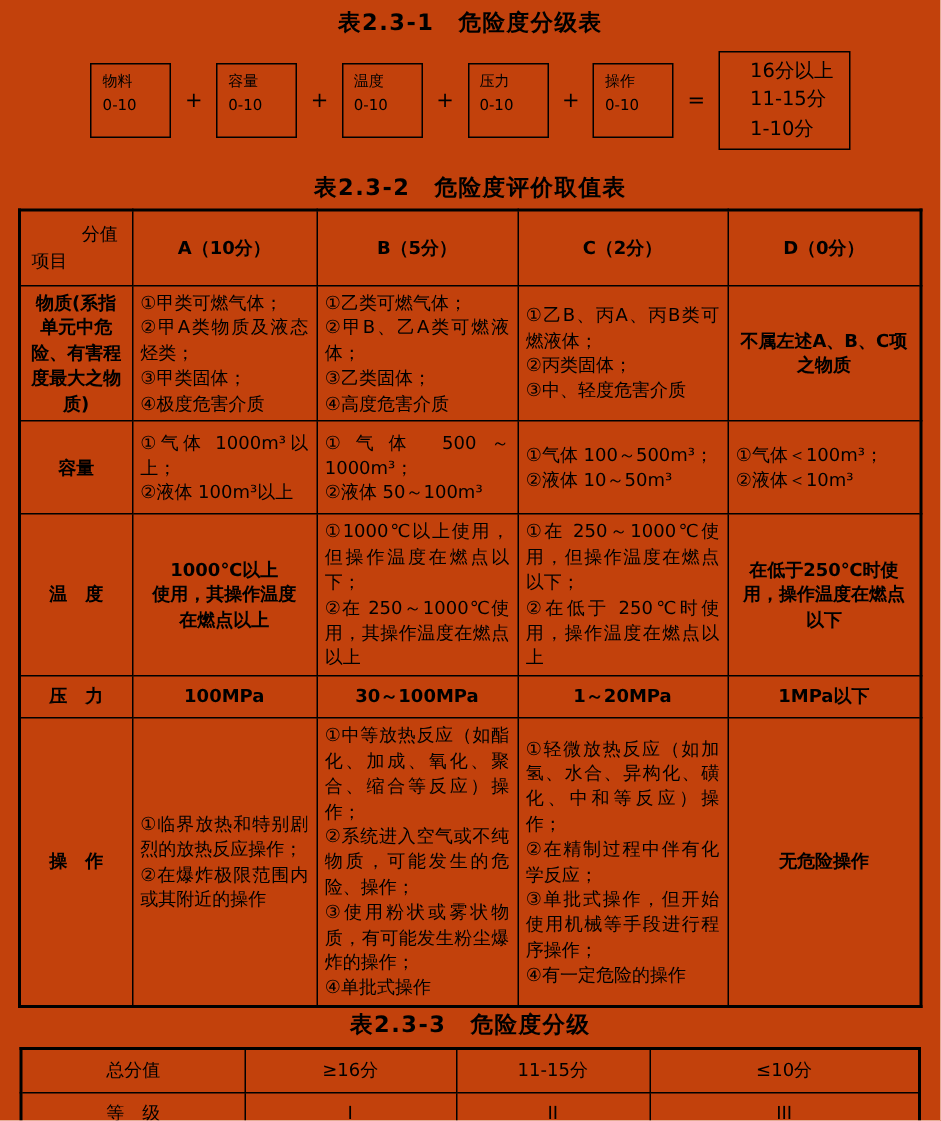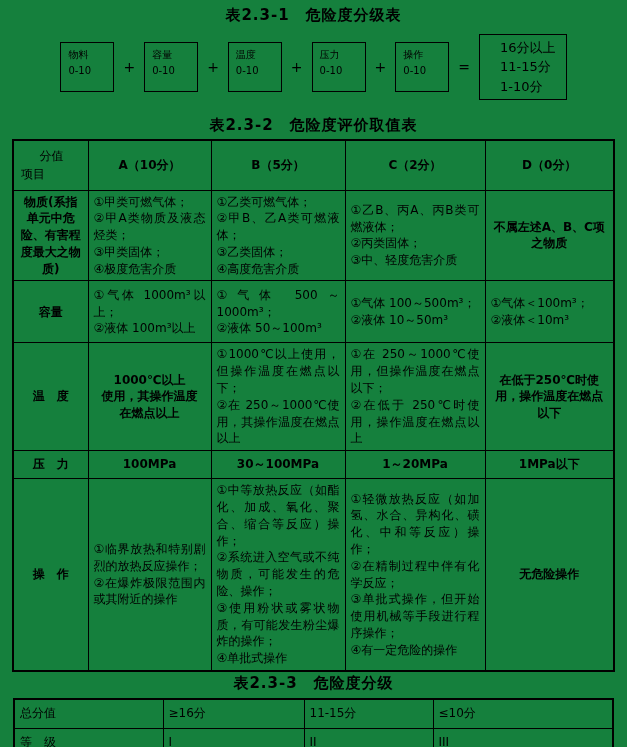--- a/index.html
+++ b/index.html
@@ -1,18 +1,18 @@
 <!DOCTYPE html>
 <html><head>
 <meta charset="utf-8">
 <style>
   html,body { margin:0; padding:0; background:#ffffff; }
   .page {
     width:627px; height:747px; box-sizing:border-box;
-    background:#15803d; color:#000;
+    background:#c2410c; color:#000;
     font-family:"DejaVu Sans", sans-serif;
     padding-top:6px; overflow:hidden;
   }
   .title {
     text-align:center; font-size:15px; font-weight:bold;
     letter-spacing:1px; line-height:1.2;
   }
   .t1-title { margin-bottom:8px; }
   .t2-title { margin-top:14px; margin-bottom:5px;text-align:center; }
   .t3-title { margin-top:2px; margin-bottom:6px; }
@@ -40,23 +40,23 @@
   .t3 { width:599px; border:2px solid #000; }
   td {
     border:1px solid #000; padding:3px 5px; vertical-align:middle;
     font-size:12px; line-height:1.4; box-sizing:border-box;
     overflow:hidden;
   }
   .pre { white-space:pre-line; }
   .c { text-align:center;font-weight:bold; }
   .j { text-align:justify; }
   .corner { position:relative; }
-  .corner .ctop { position:absolute; top:7px; right:24px; }
+  .corner .ctop { position:absolute; top:7px; right:9px; }
   .corner .cbot { position:absolute; bottom:7px; left:7px; }
-  .t3 td { text-align:left; height:29px; }
+  .t3 td { text-align:center; height:29px; }
 </style>
 </head>
 <body>
 
 <div class="page">
 
   <div class="title t1-title">表2.3-1　危险度分级表</div>
 
   <div class="diagram">
     <div class="fbox">

